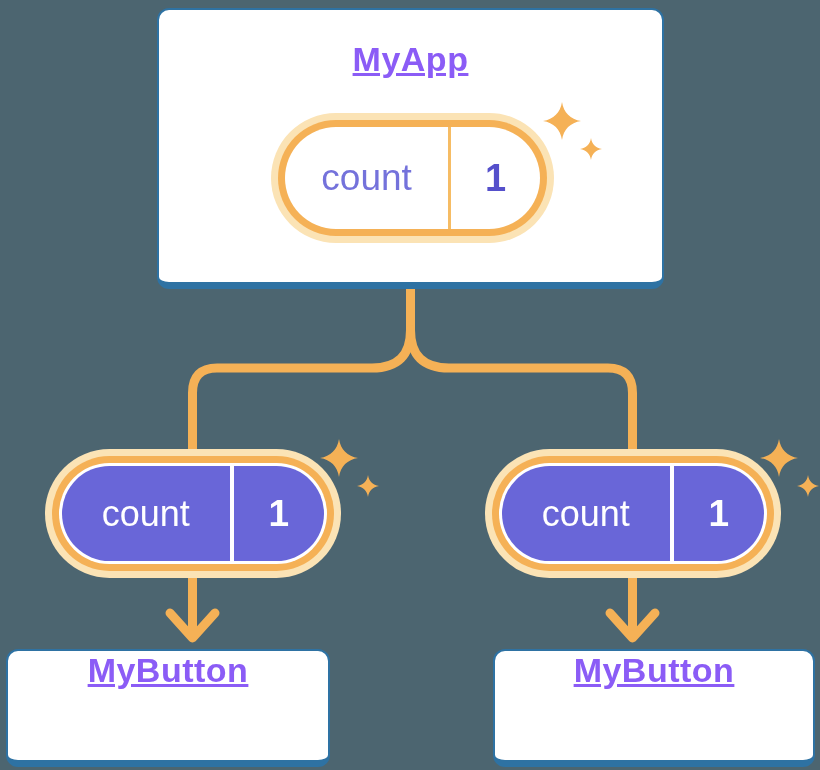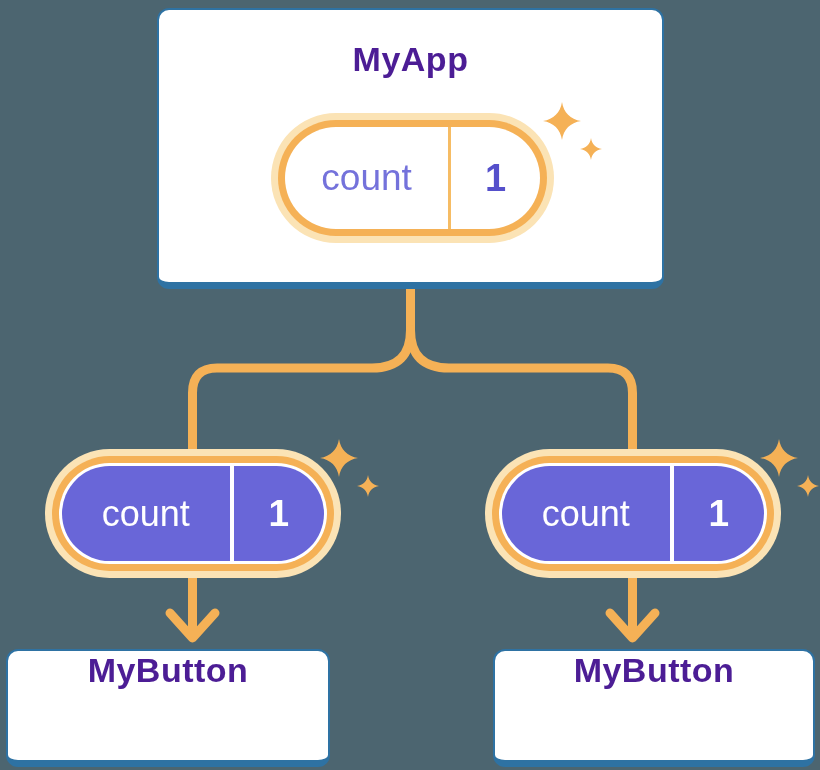--- a/index.html
+++ b/index.html
@@ -28,25 +28,26 @@
     border-bottom-width:7px;
     border-radius:12px;
     box-sizing:border-box;
     z-index:2;
   }
   .root-card{ left:157px; top:8px; width:507px; height:281px; }
   .leaf-card{ top:649px; height:118px; display:flex; align-items:flex-start; justify-content:center; }
   .leaf-card.left{ left:6px; width:324px; }
   .leaf-card.right{ left:493px; width:322px; }
   .card-title{
-    color:#4c1d95;
+    color:#8b5cf6;
     font-size:34px;
     font-weight:600;
     letter-spacing:0.5px;
     text-align:center;
+    text-decoration:underline;
   }
   .root-card .card-title{
     position:absolute;
     left:0; right:0; top:30px;
   }
   
   .pill-glow{
     position:absolute;
     border-radius:70px;
     background:#FBE3B5;

